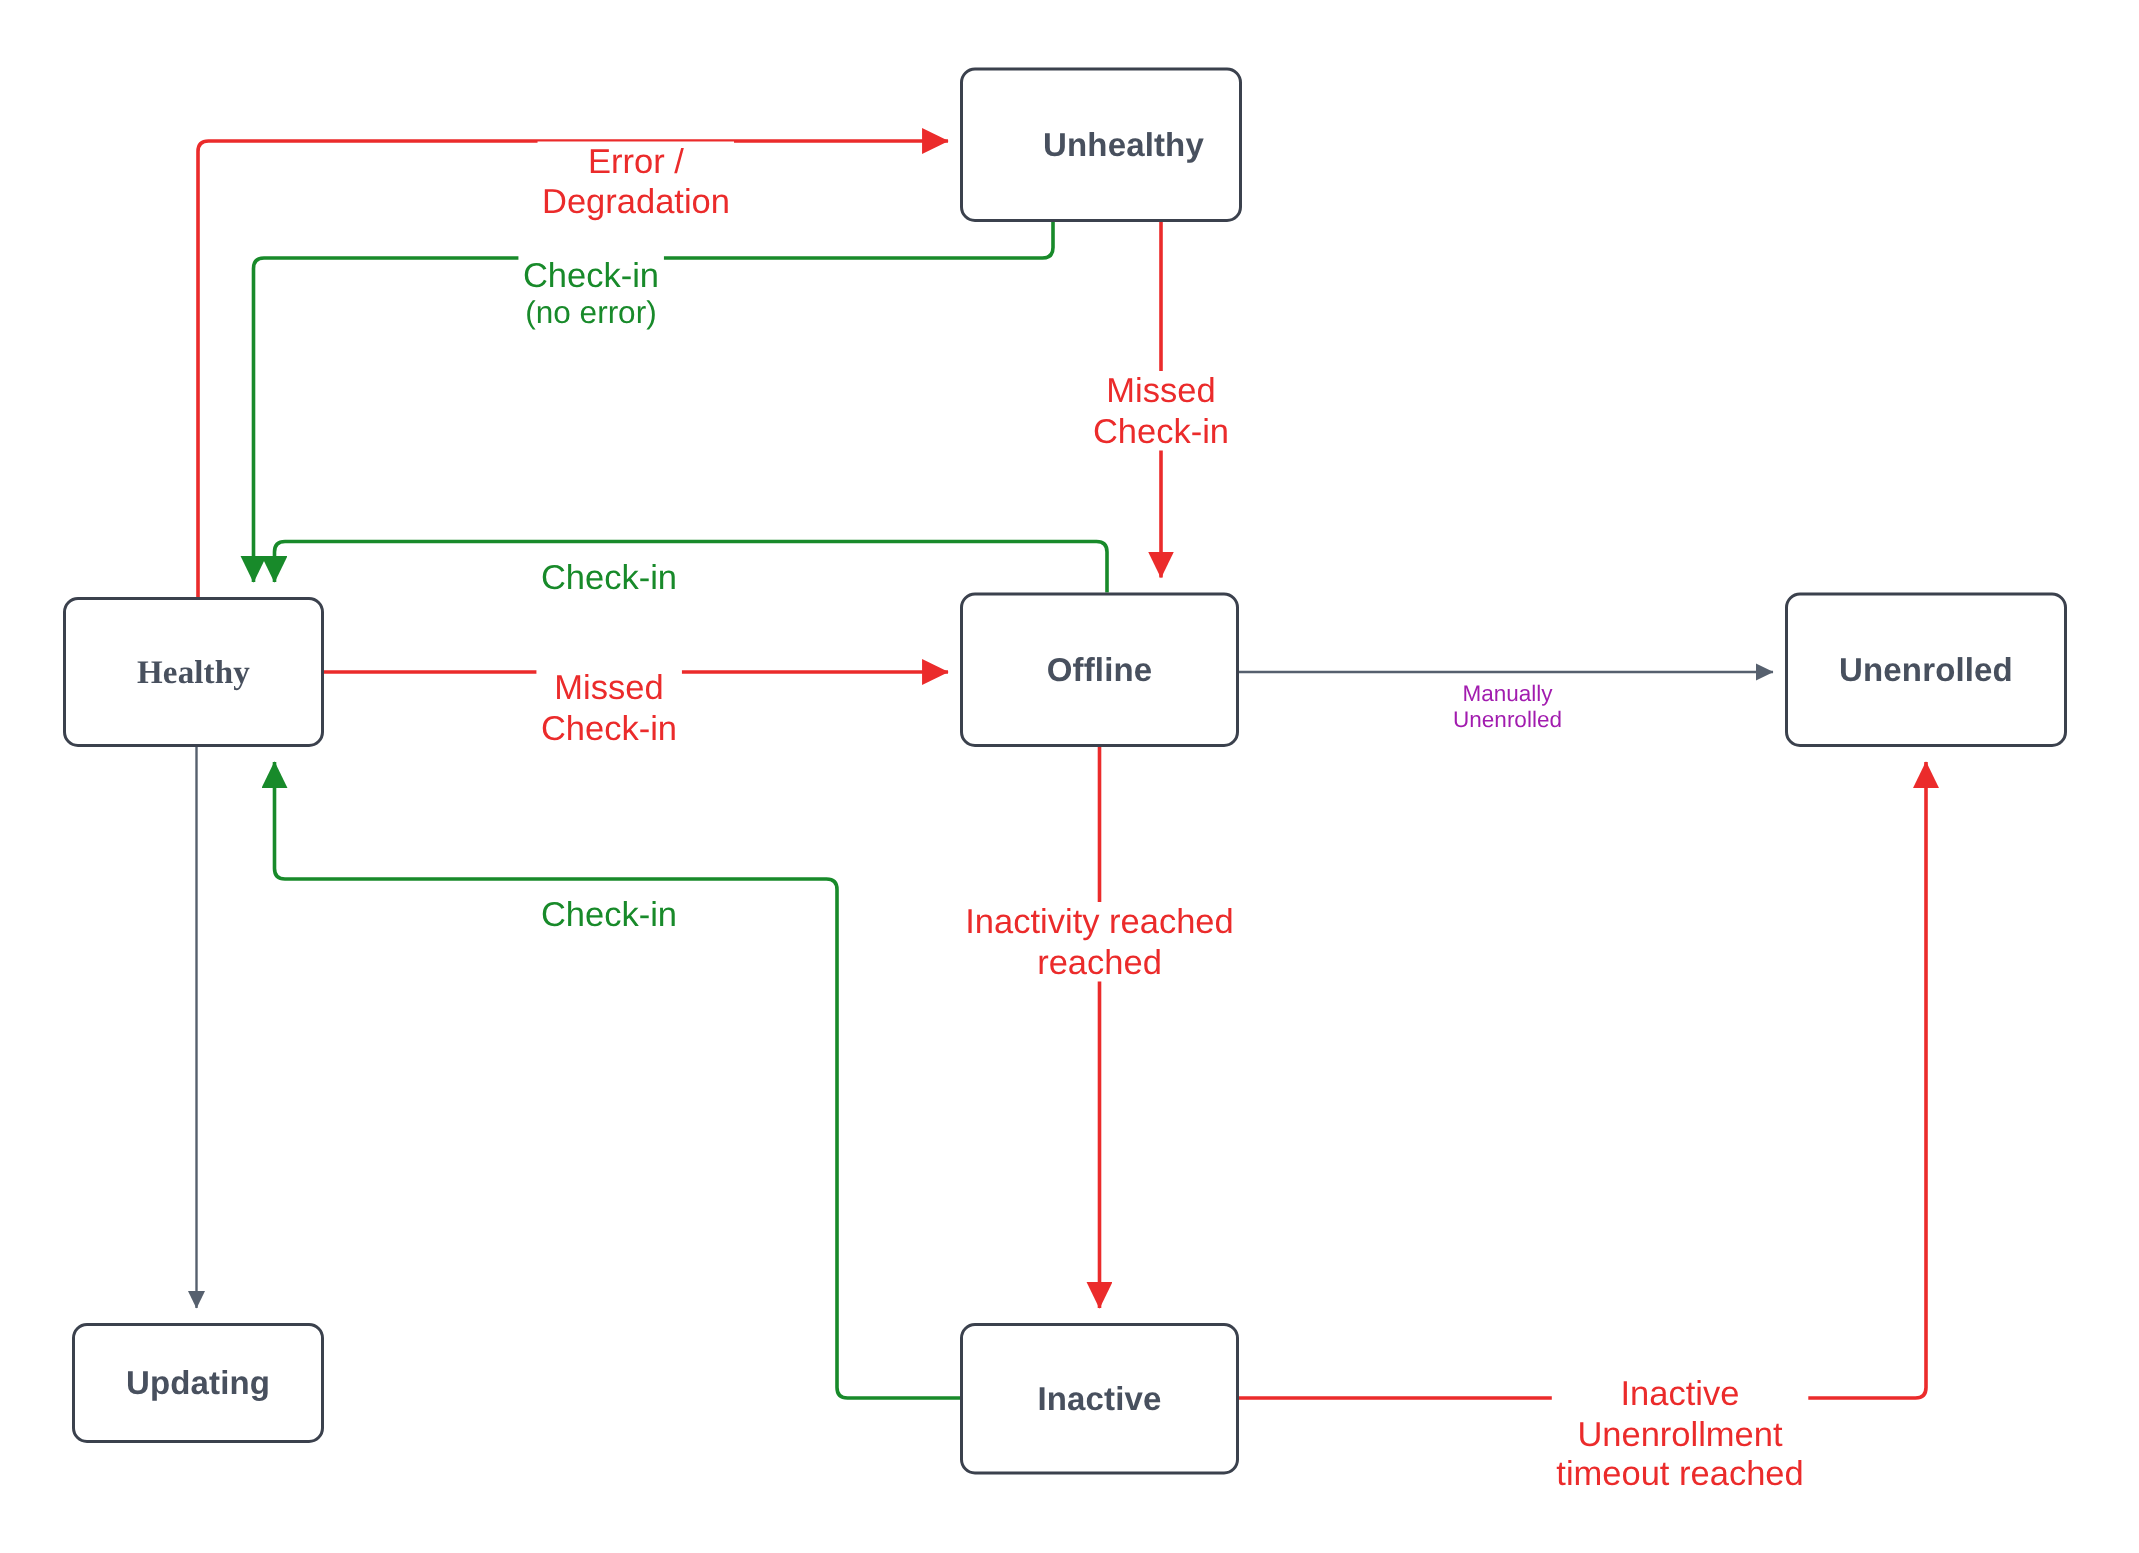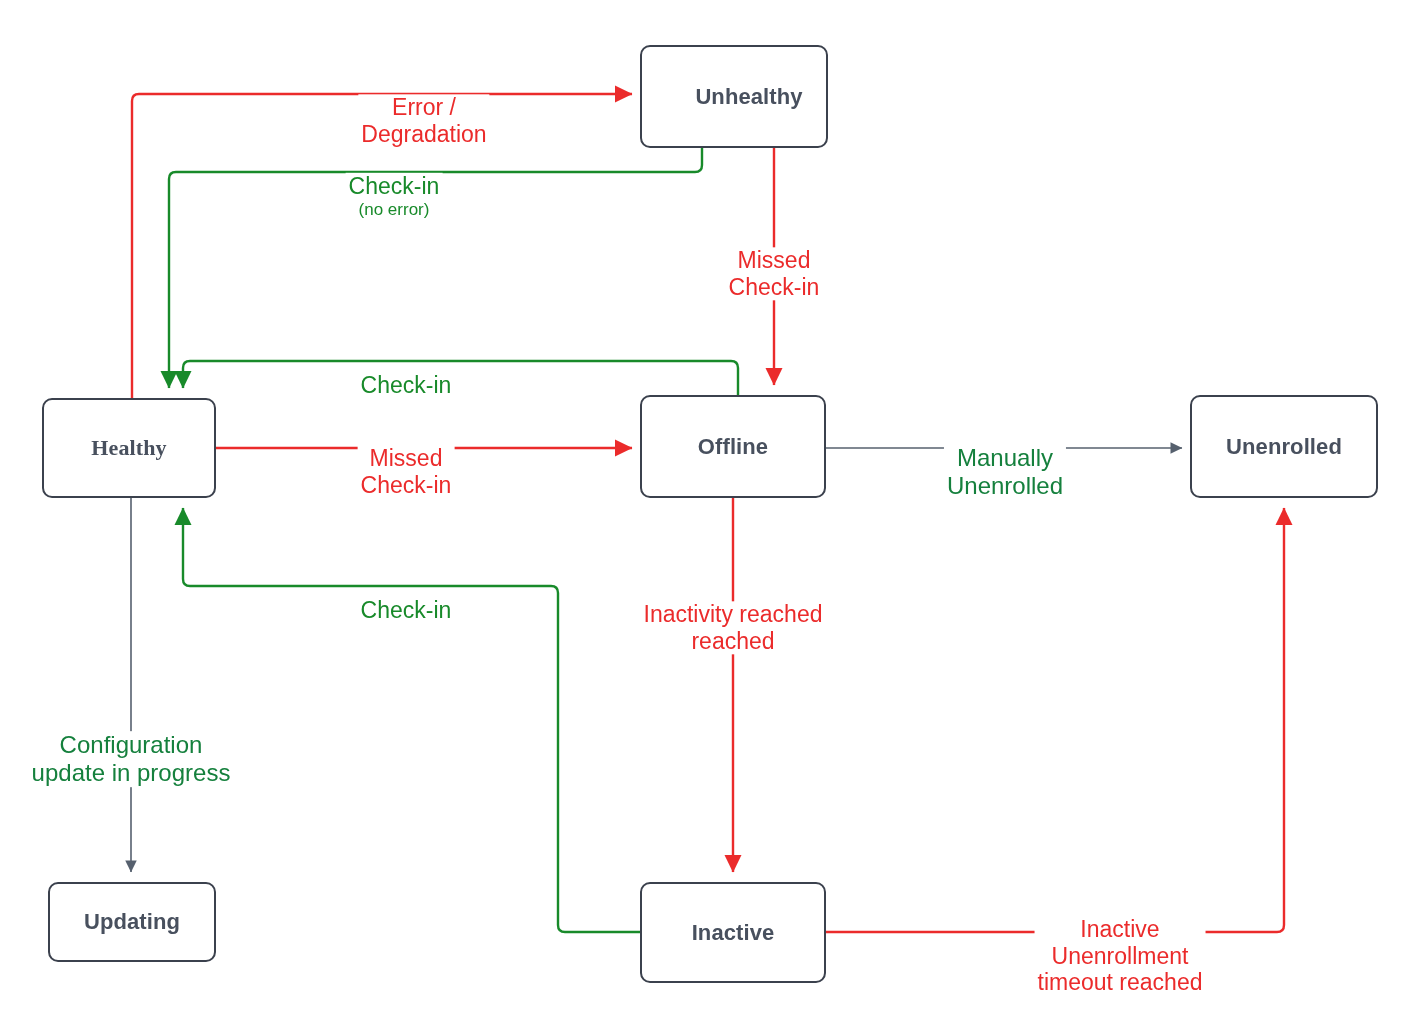--- a/index.html
+++ b/index.html
@@ -47,22 +47,22 @@
     white-space: nowrap;
     background: #ffffff;
     padding: 0 3px;
     margin-top: 24px;
   }
   .edge-label .l1 { display: block; }
   .edge-label .l2 { display: block; }
   .edge-label .l3 { display: block; }
   .lbl-red   { color: #eb2b2b; font-size: 23px; }
   .lbl-green { color: #188a2a; font-size: 23px; }
-  .lbl-gray  { color: #15803d; font-size: 24px; }
-  .sub-small { font-size: 17px; }
+  .lbl-gray  { color: #a21caf; font-size: 15px; }
+  .sub-small { font-size: 21px; }
 </style>
 </head>
 <body>
 
 <div id="canvas">
 
   <svg id="edges" viewBox="0 0 1426 1035" xmlns="http://www.w3.org/2000/svg">
     <defs>
       <marker id="ar-red" markerWidth="9" markerHeight="9" refX="7.2" refY="3.6" orient="auto" markerUnits="strokeWidth">
         <path d="M0,0 L7.4,3.6 L0,7.2 z" fill="#eb2b2b"></path>
@@ -151,24 +151,20 @@
 
   <div class="edge-label lbl-green" style="left:406px;top:586px;transform:translate(-50%,-50%);">
     <span class="l1">Check-in</span>
   </div>
 
   <div class="edge-label lbl-red" style="left:733px;top:604px;transform:translate(-50%,-50%);">
     <span class="l1">Inactivity reached</span>
     <span class="l2">reached</span>
   </div>
 
-  <div class="edge-label lbl-gray" style="left:131px;top:735px;transform:translate(-50%,-50%);">
-    <span class="l1">Configuration</span>
-    <span class="l2">update in progress</span>
-  </div>
 
   <div class="edge-label lbl-red" style="left:1120px;top:932px;transform:translate(-50%,-50%);">
     <span class="l1">Inactive</span>
     <span class="l2">Unenrollment</span>
     <span class="l3">timeout reached</span>
   </div>
 
 </div>
 
 </body></html>

